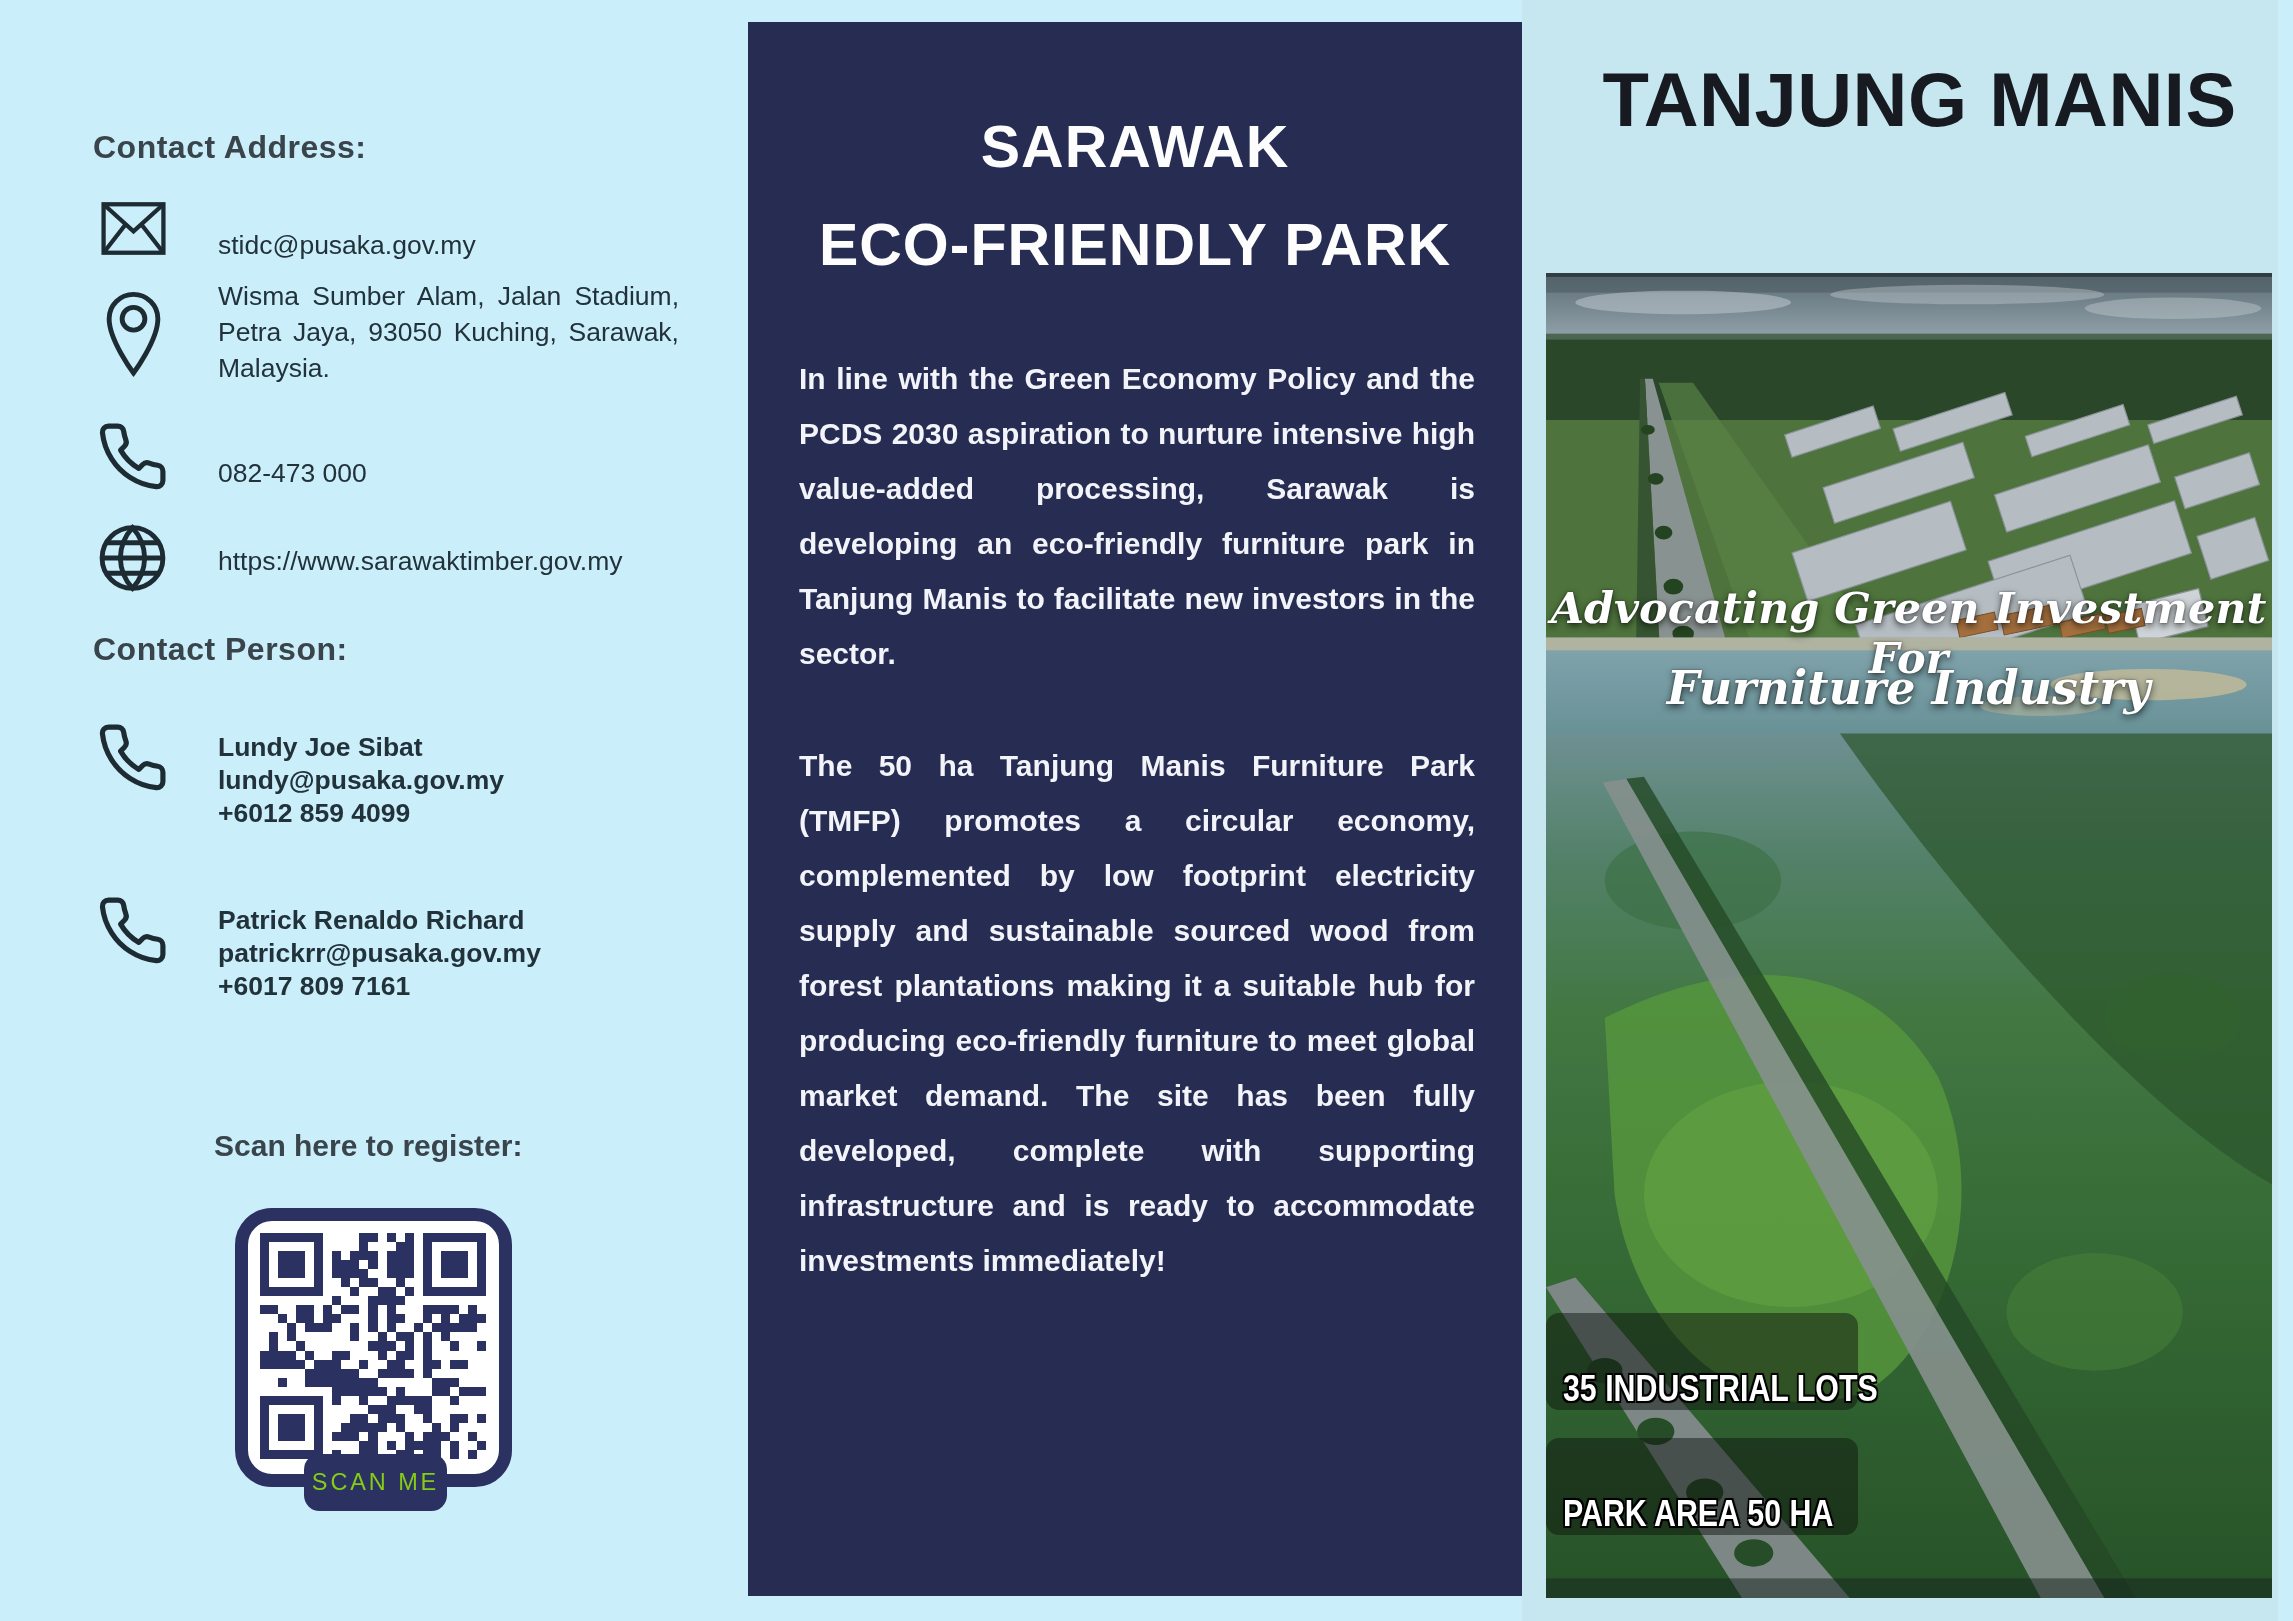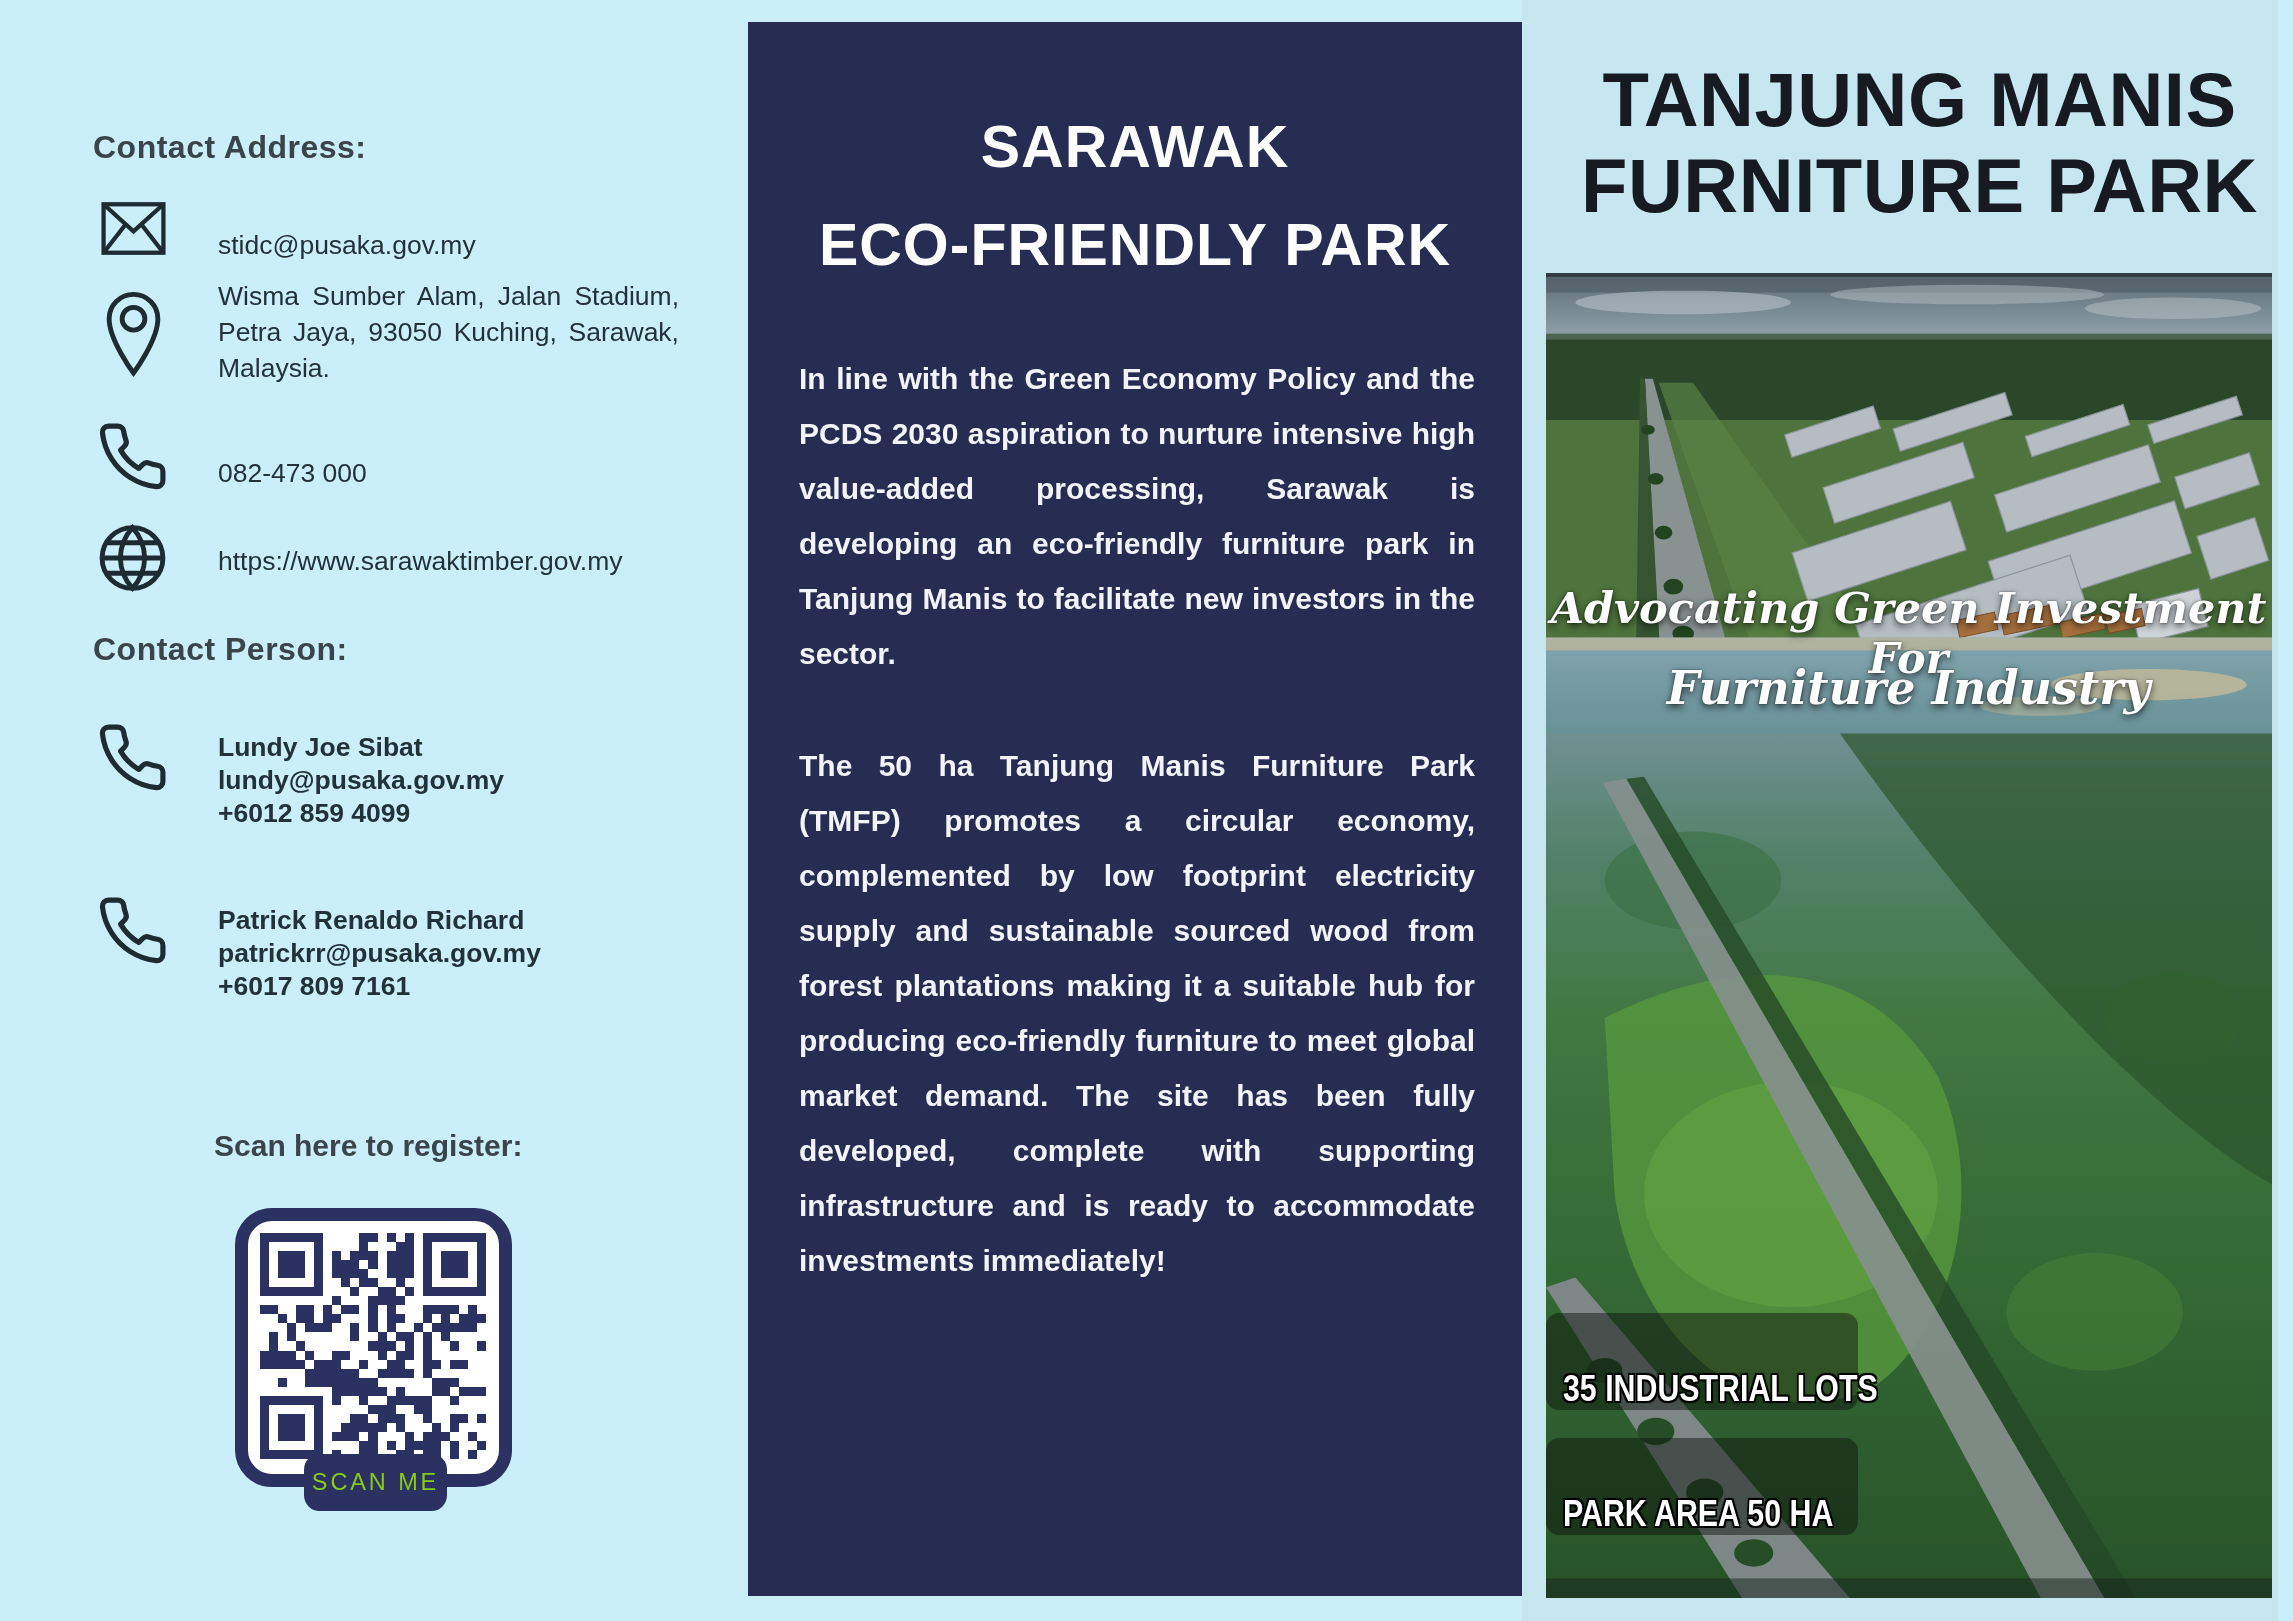--- a/index.html
+++ b/index.html
@@ -357,21 +357,20 @@
       <div>SARAWAK</div>
       <div>ECO-FRIENDLY PARK</div>
     </div>
     <p class="mp-para">In line with the Green Economy Policy and the PCDS 2030 aspiration to nurture intensive high value-added processing, Sarawak is developing an eco-friendly furniture park in Tanjung Manis to facilitate new investors in the sector.</p>
     <p class="mp-para">The 50 ha Tanjung Manis Furniture Park (TMFP) promotes a circular economy, complemented by low footprint electricity supply and sustainable sourced wood from forest plantations making it a suitable hub for producing eco-friendly furniture to meet global market demand. The site has been fully developed, complete with supporting infrastructure and is ready to accommodate investments immediately!</p>
   </div>
 
   <div class="right-panel">
     <div class="rp-title">
       <div>TANJUNG MANIS</div>
-      <div>FURNITURE PARK</div>
     </div>
 
     <div class="photo">
       <svg class="scene" viewBox="0 0 741 1352" preserveAspectRatio="none">
         <defs>
           <linearGradient id="gSky" x1="0" y1="0" x2="0" y2="1">
             <stop offset="0" stop-color="#67767e"></stop>
               <stop offset="1" stop-color="#aebfc7"></stop>
           </linearGradient>
           <linearGradient id="gCoast" x1="0" y1="0" x2="0" y2="1">

